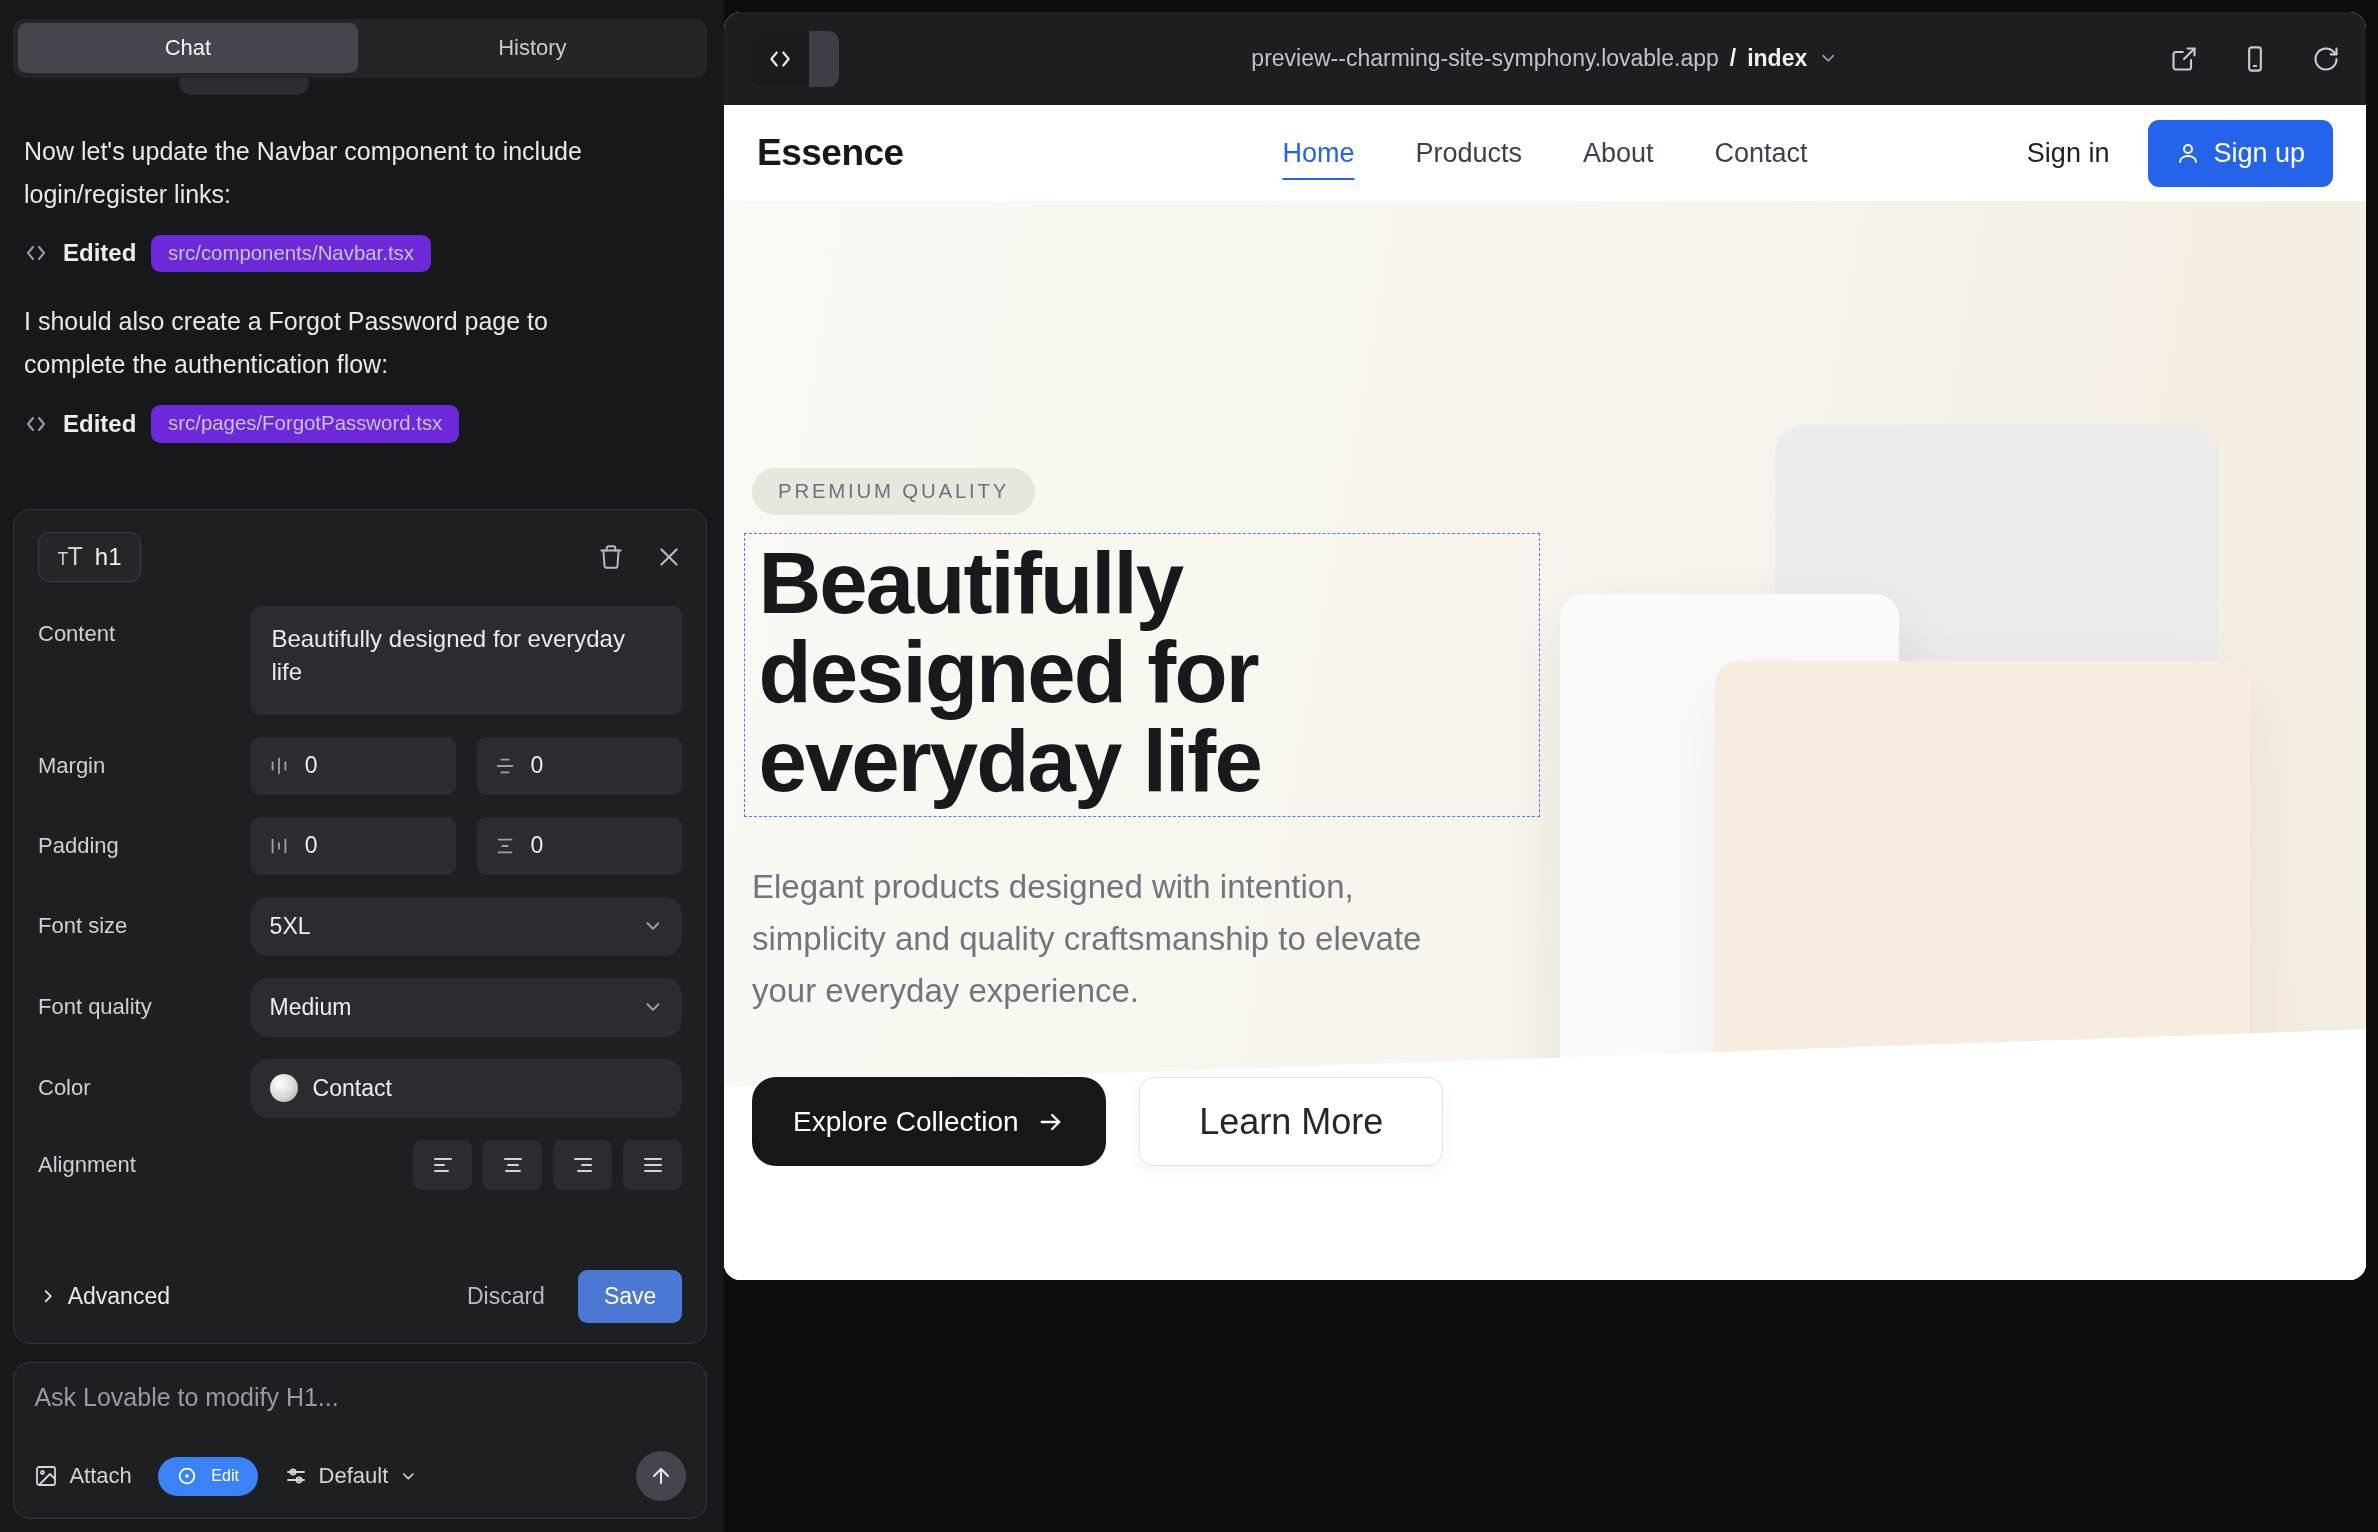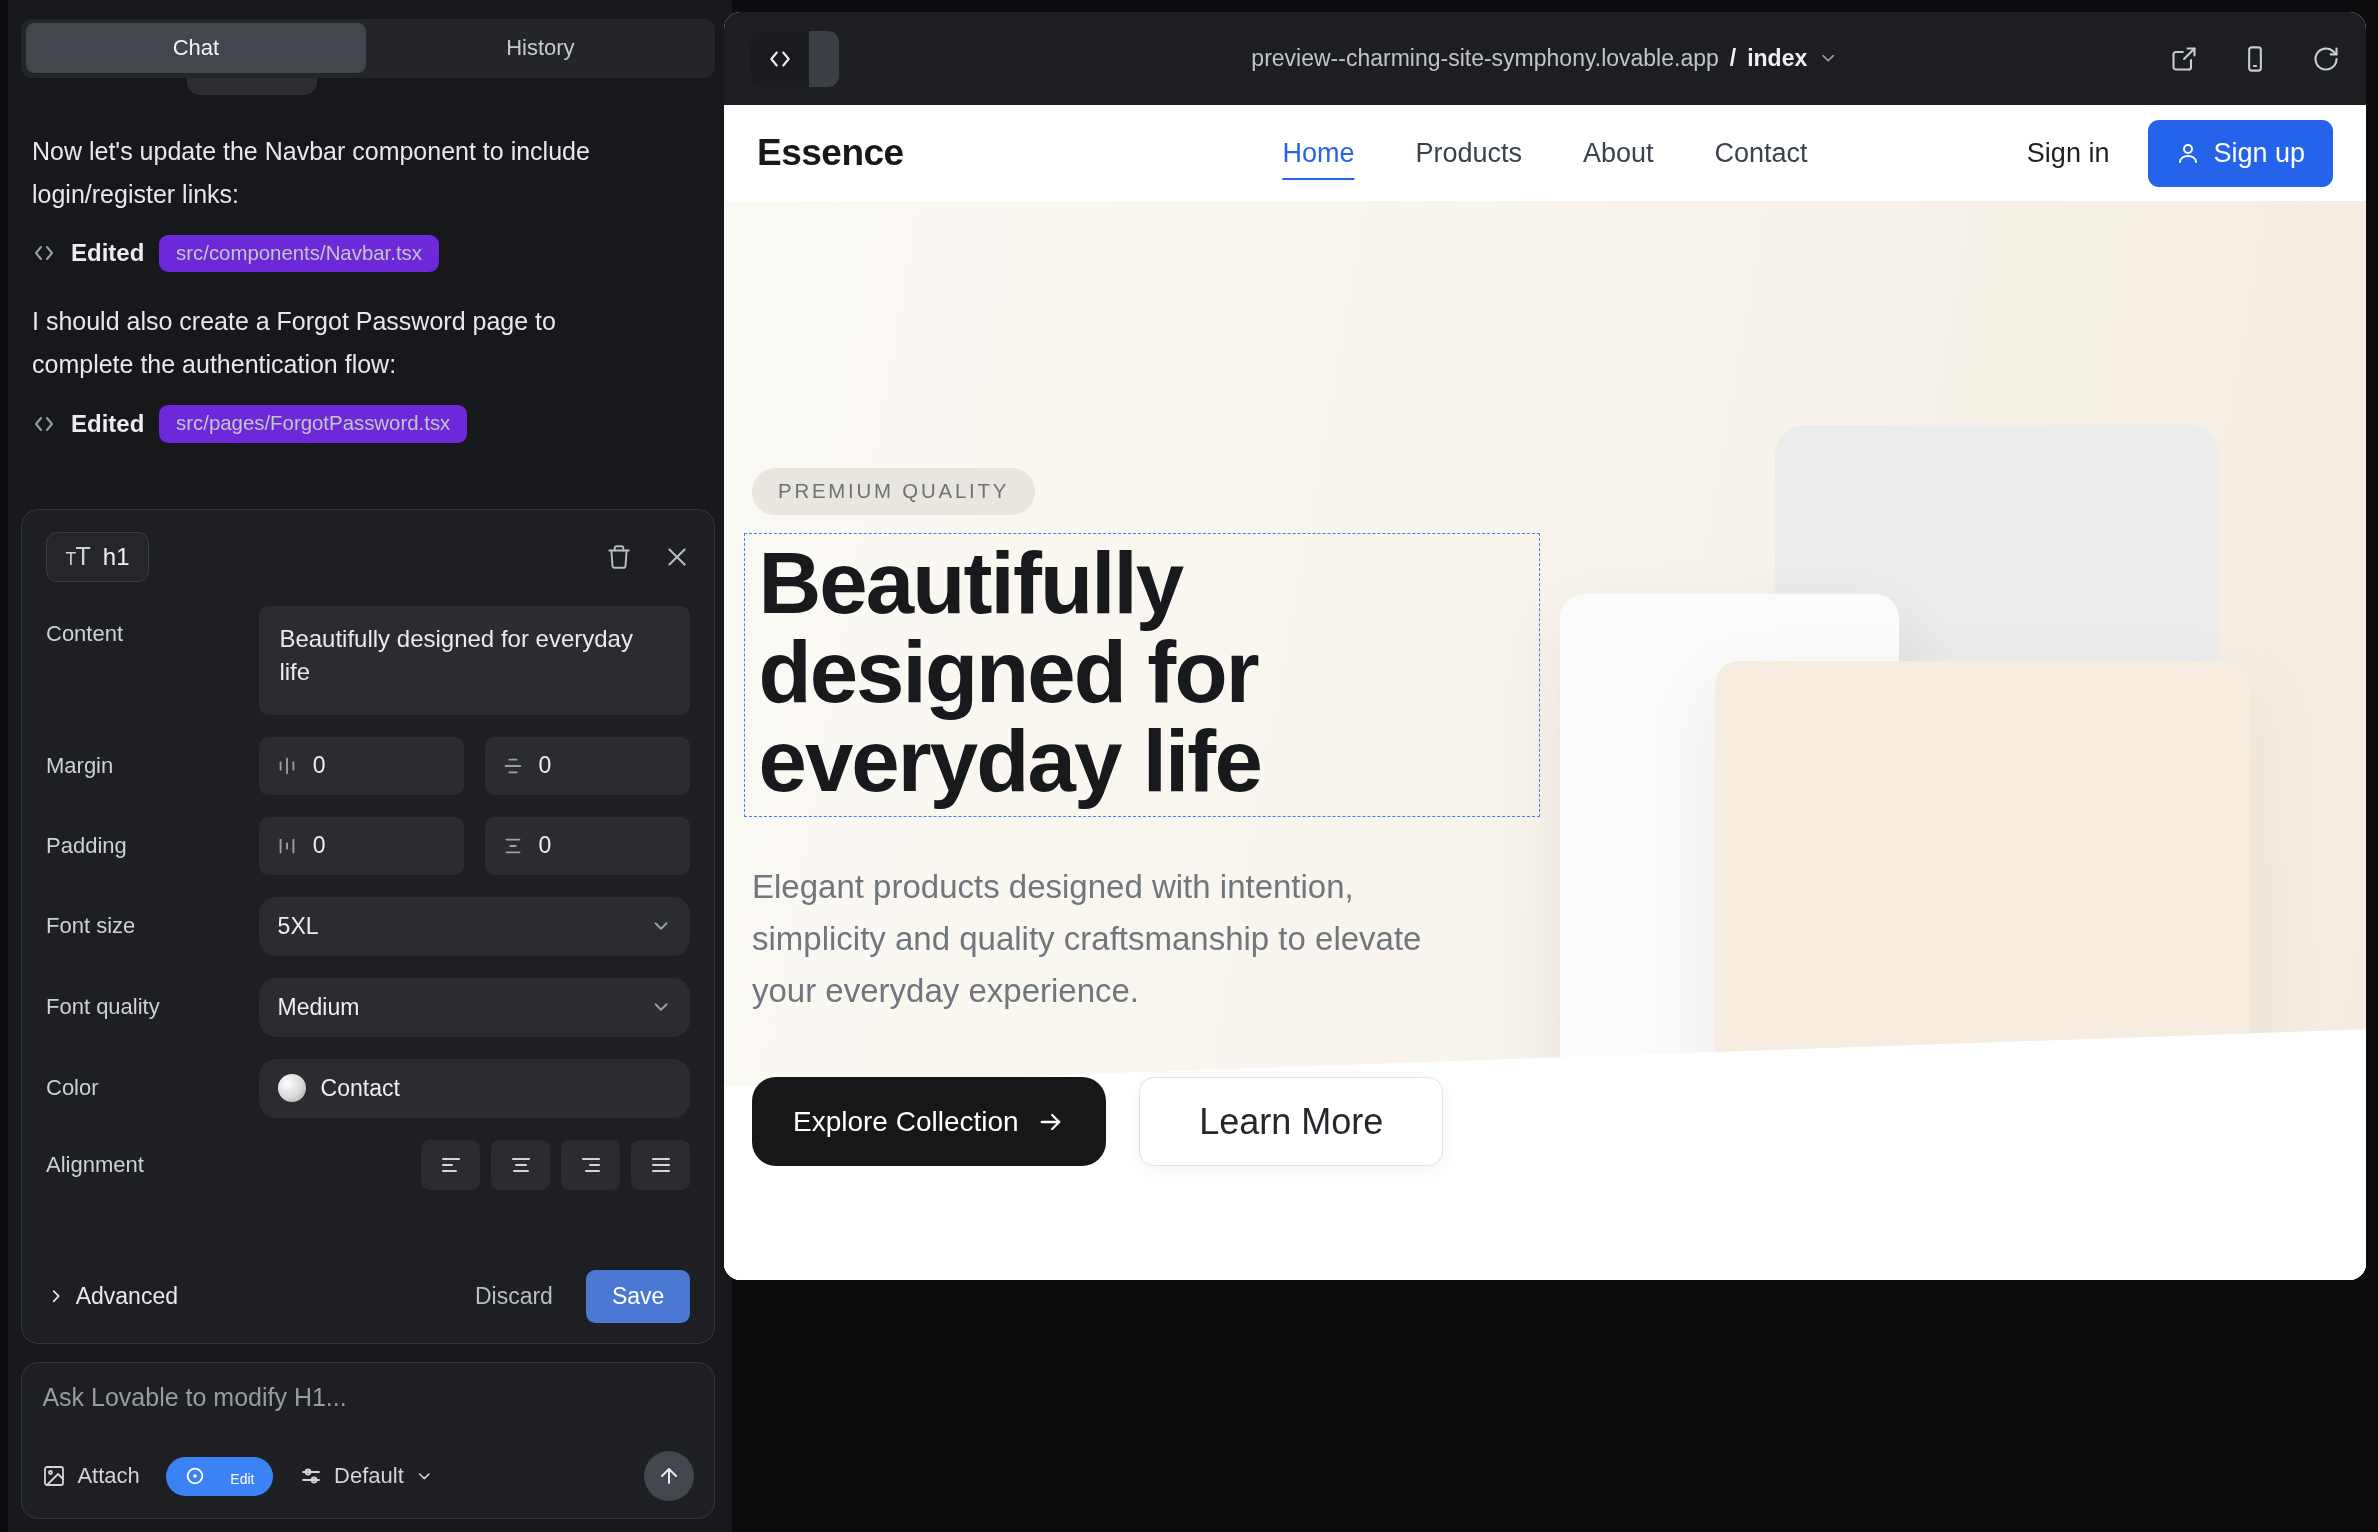--- a/index.html
+++ b/index.html
@@ -1,21 +1,21 @@
 <!DOCTYPE html>
 <html style="--accent: #3b82f6; --site-accent: #2563eb; --save-button: #4a78d3;font-size:15px"><head>
 <meta charset="utf-8">
 <style>
   * { box-sizing: border-box; margin: 0; padding: 0; }
   html, body { width: 2378px; height: 1532px; overflow: hidden; background: #0b0c0e;
                font-family: "Liberation Sans", sans-serif; }
   .app { position: relative; width: 2378px; height: 1532px; }
 
   
-  .left-panel { position: absolute; left: 8px; top: 0; width: 724px; height: 1532px; background: #17181c; }
+  .left-panel { position: absolute; left: 0; top: 0; width: 724px; height: 1532px; background: #17181c; }
 
   .tabbar { position: absolute; left: 13px; right: 16.7px; top: 18.6px; height: 59px;
             background: #232529; border-radius: 11px; display: flex; padding: 4.6px; gap: 3.7px; z-index: 2; }
   .tab { flex: 1; display: flex; align-items: center; justify-content: center;
          font-size: 22px; color: #c7cacd; border-radius: 8.3px; cursor: pointer; }
   .tab.active { background: #43464d; color: #f2f3f4; font-weight: 500; }
 
   .clipped-pill { position: absolute; left: 179px; top: 58px; width: 130px; height: 37px;
                   background: #2b2d32; border-radius: 13px; z-index: 1; }
 
@@ -74,23 +74,23 @@
   
   .composer { position: absolute; left: 13px; right: 16.7px; top: 1362px; bottom: 13px;
               background: #1d1f23; border: 0.9px solid #33363b; border-radius: 16.7px;
               padding: 20.4px 20.4px 16.7px; display: flex; flex-direction: column; z-index: 3; }
   .prompt-input { flex: 1; background: transparent; border: none; outline: none; resize: none;
                   color: #e9eaec; font-size: 25px; font-family: "Liberation Sans", sans-serif; }
   .prompt-input::placeholder { color: #989ba0; }
   .composer-row { display: flex; align-items: center; gap: 26px; }
   .tool-btn { display: flex; align-items: center; gap: 11px; background: none; border: none;
               color: #d2d4d7; font-size: 22px; cursor: pointer; }
-  .edit-pill { display: flex; align-items: flex-end; gap: 24px; background: var(--accent, #3b82f6);
+  .edit-pill { display: flex; align-items: center; gap: 13px; background: var(--accent, #3b82f6);
                color: #fff; border: none; border-radius: 927px; padding: 8.3px 18.6px;
-               font-size: 14px; cursor: pointer; }
+               font-size: 16px; cursor: pointer; }
   .send-btn { margin-left: auto; width: 50px; height: 50px; border-radius: 50%; background: #43464c;
               border: none; color: #e8e9eb; display: flex; align-items: center; justify-content: center; cursor: pointer; }
 
   
   .preview-window { position: absolute; left: 724px; top: 12px; width: 1642px; height: 1268px;
                     border-radius: 16.7px; overflow: hidden; background: #ffffff;
                     display: flex; flex-direction: column; }
   .browser-topbar { height: 93px; flex: 0 0 auto; background: #1c1e21; display: grid;
                     grid-template-columns: 1fr auto 1fr; align-items: center; padding: 0 26px; }
   .code-toggle { display: flex; align-items: center; background: #3c3f45; border-radius: 11px;

